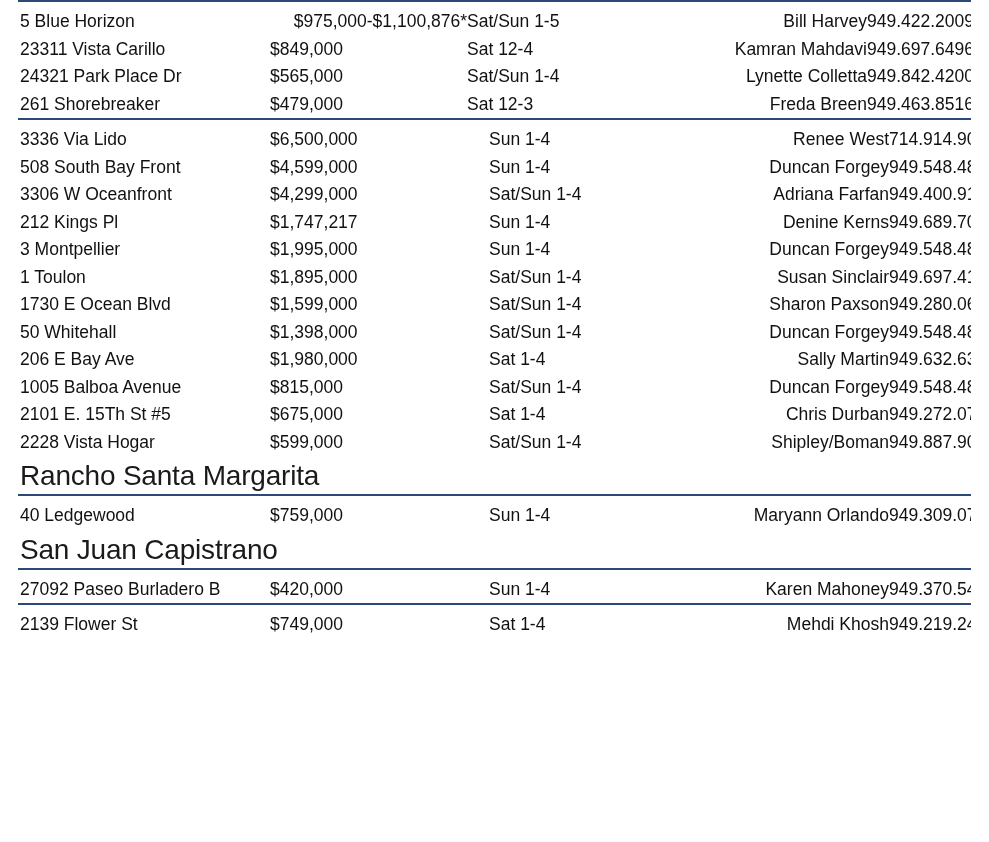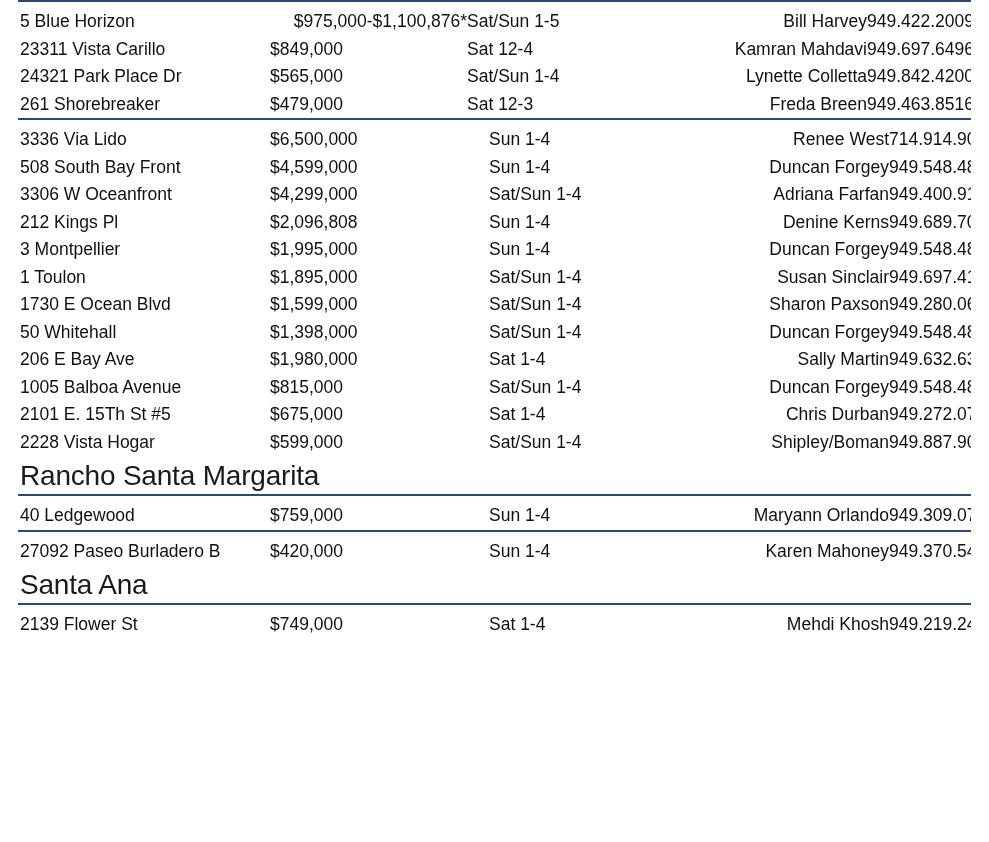--- a/index.html
+++ b/index.html
@@ -121,21 +121,21 @@
           </tr>
           <tr class="listing-row">
             <td class="col-address">3306 W Oceanfront</td>
             <td class="col-price">$4,299,000</td>
             <td class="col-time">Sat/Sun 1-4</td>
             <td class="col-agent">Adriana Farfan</td>
             <td class="col-phone">949.400.9136</td>
           </tr>
           <tr class="listing-row">
             <td class="col-address">212 Kings Pl</td>
-            <td class="col-price">$2,096,808</td>
+            <td class="col-price">$1,747,217</td>
             <td class="col-time">Sun 1-4</td>
             <td class="col-agent">Denine Kerns</td>
             <td class="col-phone">949.689.7078</td>
           </tr>
           <tr class="listing-row">
             <td class="col-address">3 Montpellier</td>
             <td class="col-price">$1,995,000</td>
             <td class="col-time">Sun 1-4</td>
             <td class="col-agent">Duncan Forgey</td>
             <td class="col-phone">949.548.4800</td>
@@ -201,35 +201,35 @@
             <td class="col-address">40 Ledgewood</td>
             <td class="col-price">$759,000</td>
             <td class="col-time">Sun 1-4</td>
             <td class="col-agent">Maryann Orlando</td>
             <td class="col-phone">949.309.0758</td>
           </tr>
         </tbody>
       </table>
     </div>
     <div class="section">
+      <h2 class="city-heading">San Juan Capistrano</h2>
       <div class="rule" style="background: rgb(43, 74, 122);"></div>
       <table class="listing-table">
         <tbody>
           <tr class="listing-row">
             <td class="col-address">27092 Paseo Burladero B</td>
             <td class="col-price">$420,000</td>
             <td class="col-time">Sun 1-4</td>
             <td class="col-agent">Karen Mahoney</td>
             <td class="col-phone">949.370.5400</td>
           </tr>
         </tbody>
       </table>
     </div>
     <div class="section">
-      <h2 class="city-heading">Santa Ana</h2>
       <div class="rule" style="background: rgb(43, 74, 122);"></div>
       <table class="listing-table">
         <tbody>
           <tr class="listing-row">
             <td class="col-address">2139 Flower St</td>
             <td class="col-price">$749,000</td>
             <td class="col-time">Sat 1-4</td>
             <td class="col-agent">Mehdi Khosh</td>
             <td class="col-phone">949.219.2425</td>
           </tr>

